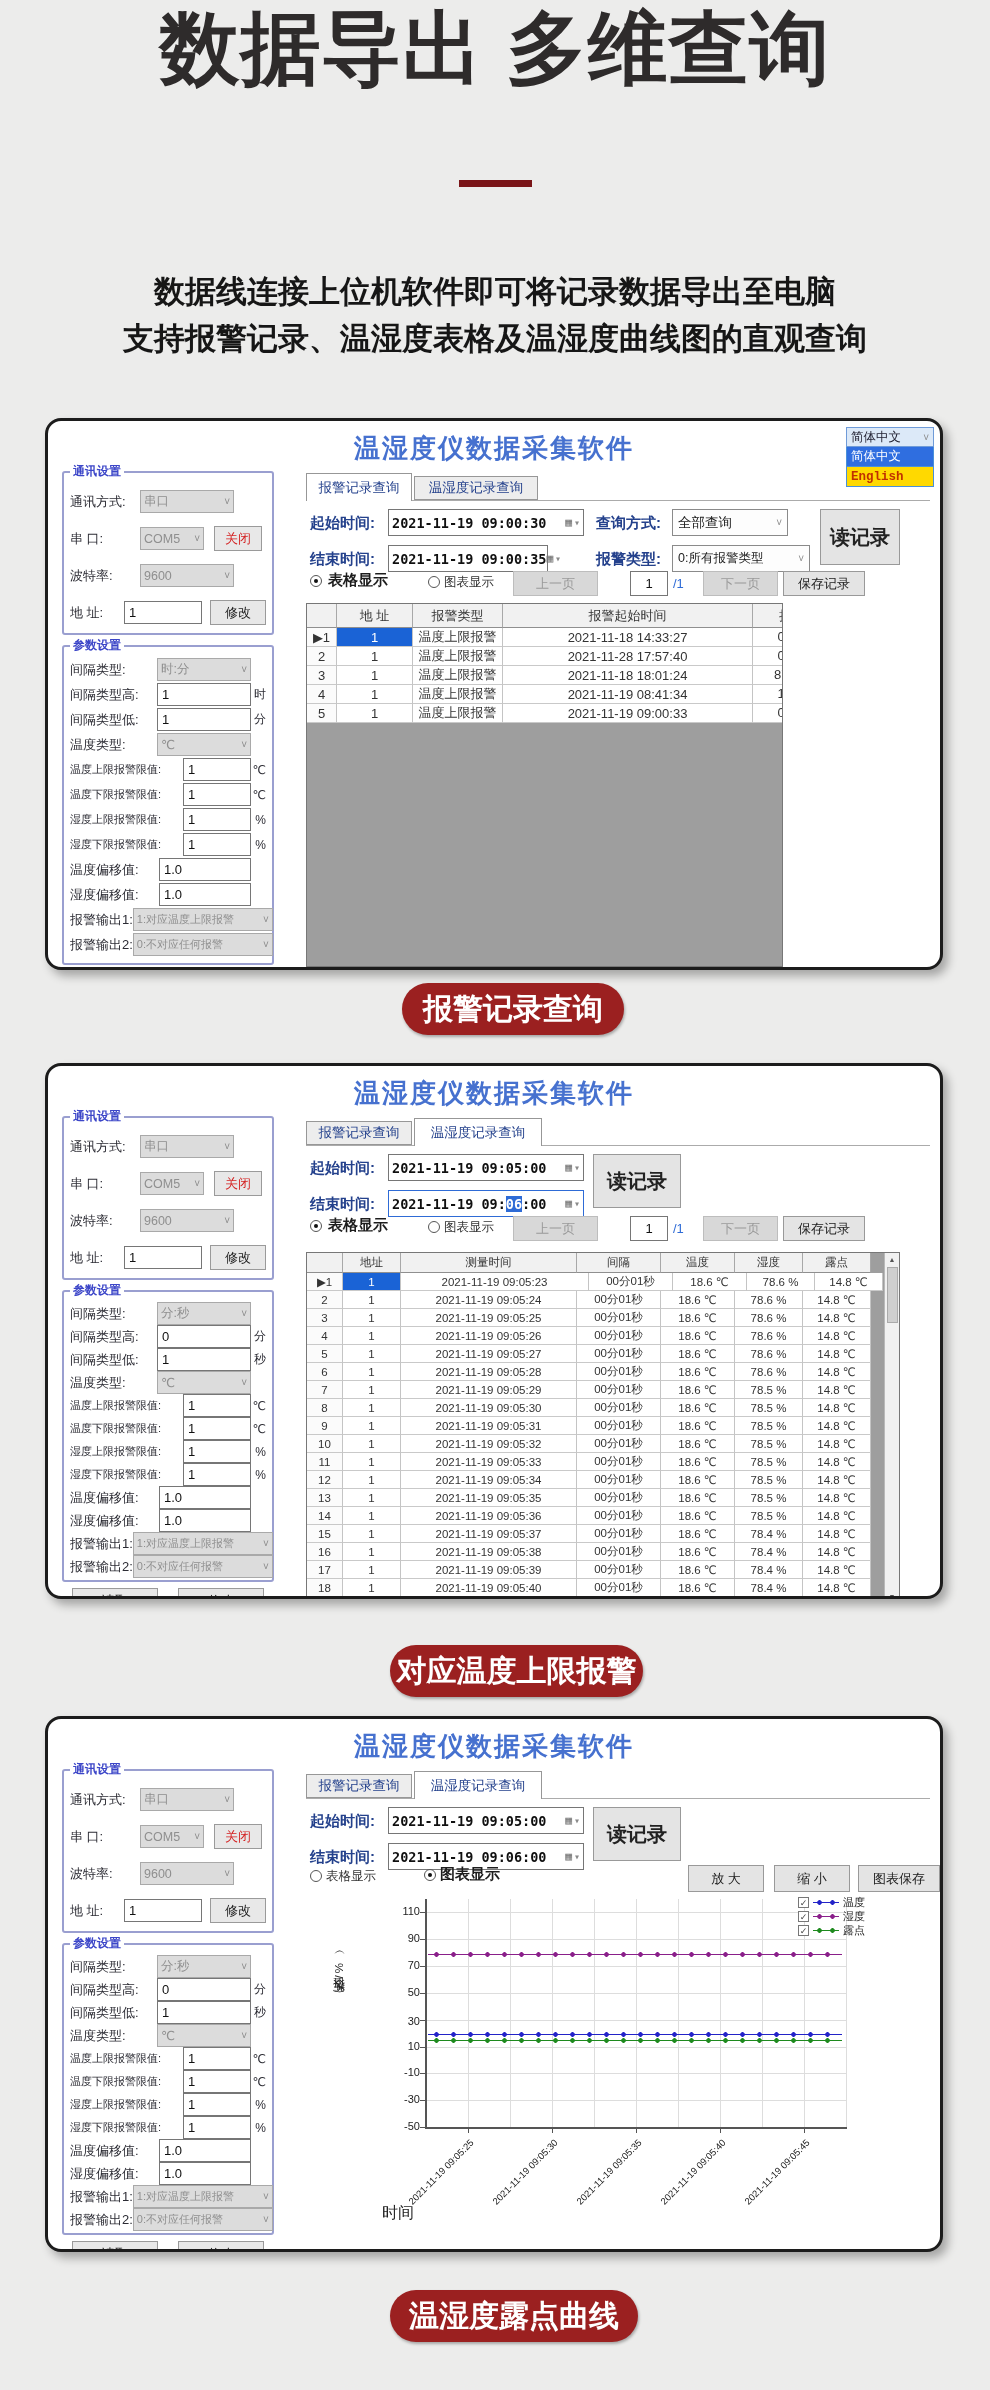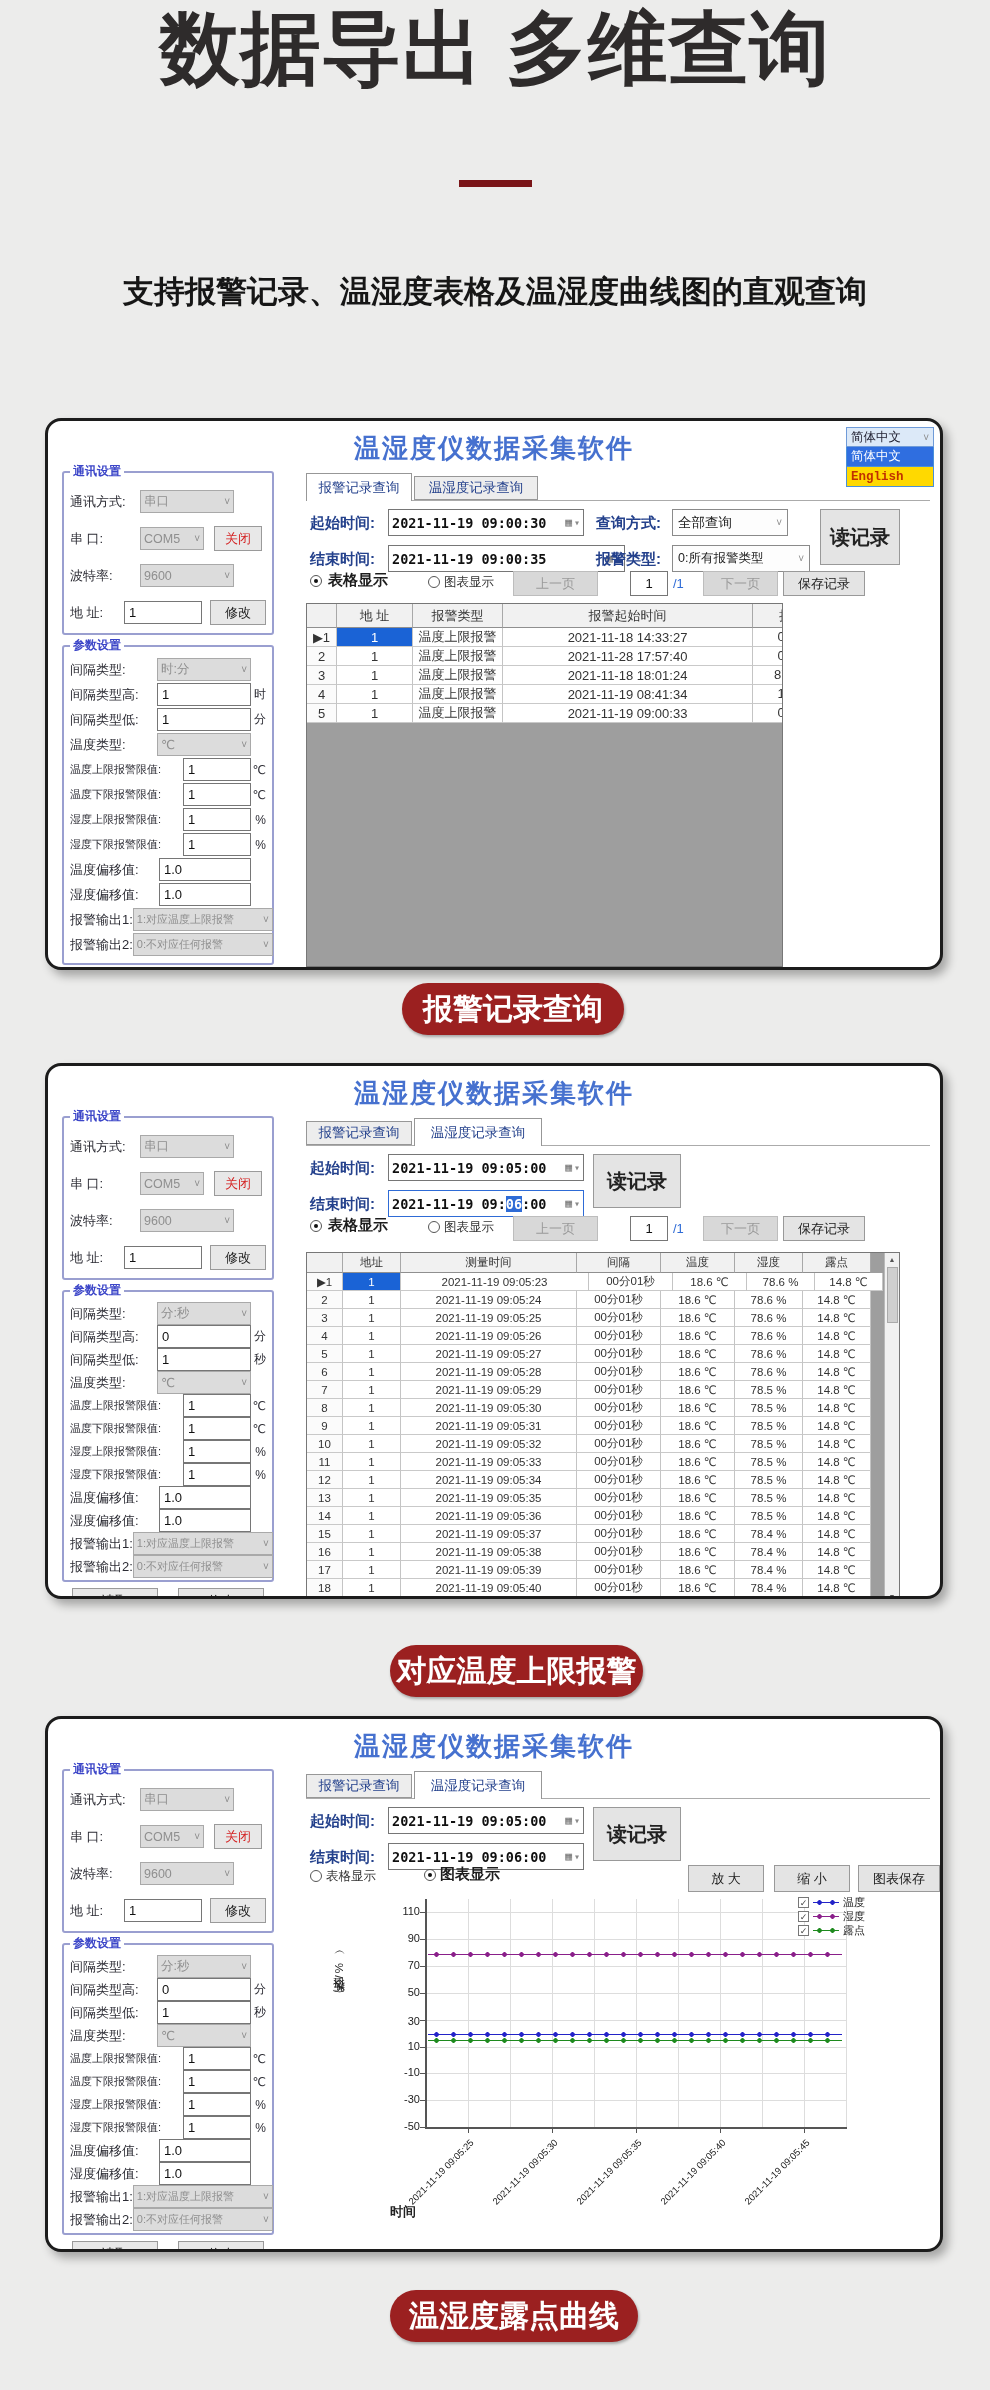--- a/index.html
+++ b/index.html
@@ -80,33 +80,34 @@
   .chart{position:absolute;background:#fff}
   .ax{position:absolute;background:#555}
   .gridh{position:absolute;height:1px;background:#ddd}
   .gridv{position:absolute;width:1px;background:#ddd}
   .ytickmark{position:absolute;width:5px;height:1px;background:#555}
   .yticklab{position:absolute;width:44px;text-align:right;font-size:11px;color:#222}
   .xtickmark{position:absolute;width:1px;height:4px;background:#555}
   .xticklab{position:absolute;width:135px;text-align:right;font-size:9.5px;color:#222;transform:rotate(-45deg);transform-origin:100% 0;white-space:nowrap}
   .series-line{position:absolute;height:7px;background-image:radial-gradient(circle,var(--c) 2px,transparent 2.6px),linear-gradient(to bottom,transparent 3px,var(--c) 3px,var(--c) 4px,transparent 4px);background-size:17px 7px,100% 100%;background-repeat:repeat-x,no-repeat}
   .ylabel{position:absolute;left:26px;top:66px;writing-mode:vertical-rl;transform:rotate(180deg);font-size:11.5px;color:#222;letter-spacing:2px}
-  .xlabel{position:absolute;left:84px;top:310px;font-size:13px;font-weight:700;color:#222}
+  .xlabel{position:absolute;left:76px;top:310px;font-size:16px;font-weight:400;color:#222}
   .legend{position:absolute;left:492px;top:2px}
   .lgrow{display:flex;align-items:center;height:14px;gap:4px}
   .lgcheck{width:11px;height:11px;border:1px solid #777;background:#fff;font-size:9px;line-height:10px;text-align:center;color:#444;flex:none}
   .lgline{width:26px;height:7px;flex:none;background-image:radial-gradient(circle,var(--c) 2px,transparent 2.6px),linear-gradient(to bottom,transparent 3px,var(--c) 3px,var(--c) 4px,transparent 4px);background-size:13px 7px,100% 100%;background-repeat:repeat-x,no-repeat}
   .lglab{font-size:11px;color:#222}
 </style>
 </head>
 <body>
 
 <div class="main-title">数据导出 多维查询</div>
 <div class="divider"></div>
 <div class="subtitle">
+  <div>数据线连接上位机软件即可将记录数据导出至电脑</div>
   <div>支持报警记录、温湿度表格及温湿度曲线图的直观查询</div>
 </div>
 
 <div class="window" id="win1" style="top:418px;height:552px">
   <div class="app-title">温湿度仪数据采集软件</div>
   <div class="lang-box">
     <div class="lang-sel">
         <span>简体中文</span>
         <span class="chev">˅</span>
       </div>
@@ -236,21 +237,21 @@
       <span class="chev">▾</span>
     </div>
   <span class="ctl-label" style="left:548px;top:93px">查询方式:</span>
   <div class="selbox" style="left:624px;top:88px;width:116px">
       <span>全部查询</span>
       <span class="chev">˅</span>
     </div>
   <div class="bigbtn" style="left:772px;top:88px;width:80px;height:56px">读记录</div>
 
   <span class="ctl-label" style="left:262px;top:129px">结束时间:</span>
-  <div class="dtbox" style="left:340px;top:124px;width:237px">
+  <div class="dtbox" style="left:340px;top:124px;width:160px">
       <span class="dtv">2021-11-19 09:00:35</span>
       <span class="dticon">▦</span>
       <span class="chev">▾</span>
     </div>
   <span class="ctl-label" style="left:548px;top:129px">报警类型:</span>
   <div class="selbox" style="left:624px;top:124px;width:138px;font-size:12.5px">
       <span>0:所有报警类型</span>
       <span class="chev">˅</span>
     </div>
 

